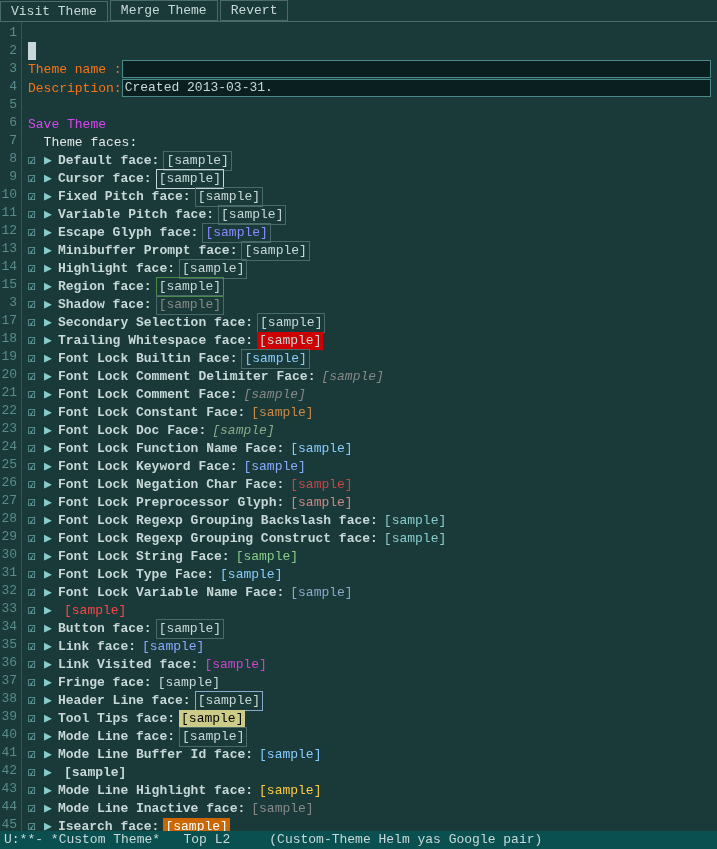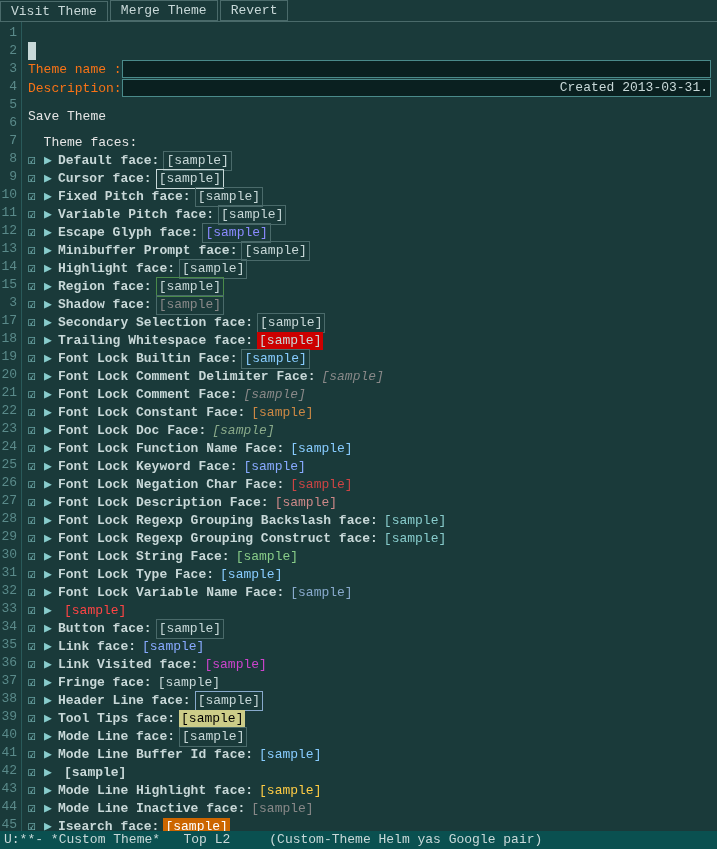--- a/index.html
+++ b/index.html
@@ -82,29 +82,28 @@
     }
     .form-input-desc {
       background: #0a2020;
       border: 1px solid #4a8a8a;
       color: #c8d8d8;
       font-family: 'Courier New', Courier, monospace;
       font-size: 13px;
       height: 18px;
       flex: 1;
       padding: 0 2px;
-      text-align: right;
     }
 
     
     .save-btn {
-      color: #e5e5e5;
+      color: #d946ef;
       cursor: pointer;
       display: inline-block;
-      margin: 10px 0;
+      margin: 18px 0;
     }
 
     
     .section-header {
       color: #e5e5e5;
       height: 18px;
       line-height: 18px;
     }
 
     
@@ -397,21 +396,21 @@
     </div>
     <div class="face-row">
       <span class="face-checkbox">☑</span>
       <span class="face-arrow">▶</span>
       <span class="face-name">Font Lock Negation Char Face:</span>
       <span class="face-sample sample-negation">[sample]</span>
     </div>
     <div class="face-row">
       <span class="face-checkbox">☑</span>
       <span class="face-arrow">▶</span>
-      <span class="face-name">Font Lock Description Face:</span>
+      <span class="face-name">Font Lock Preprocessor Glyph:</span>
       <span class="face-sample sample-preprocessor">[sample]</span>
     </div>
     <div class="face-row">
       <span class="face-checkbox">☑</span>
       <span class="face-arrow">▶</span>
       <span class="face-name">Font Lock Regexp Grouping Backslash face:</span>
       <span class="face-sample sample-regexp-back">[sample]</span>
     </div>
     <div class="face-row">
       <span class="face-checkbox">☑</span>

